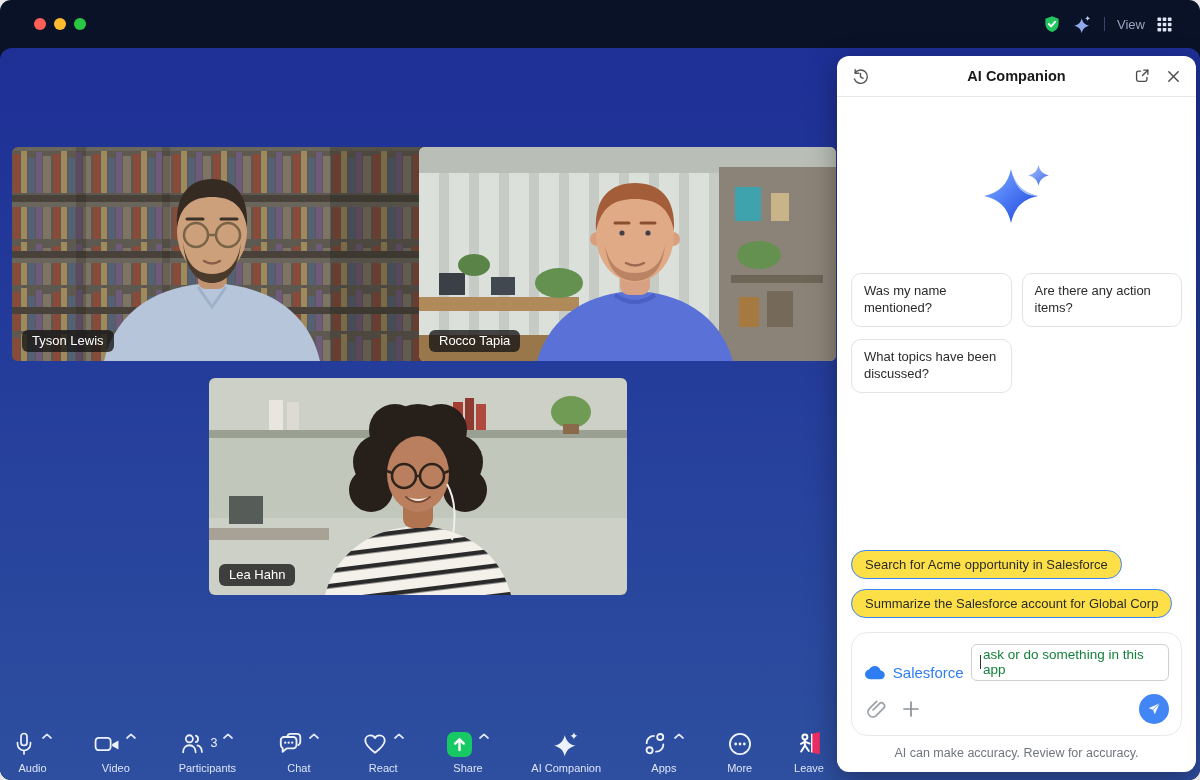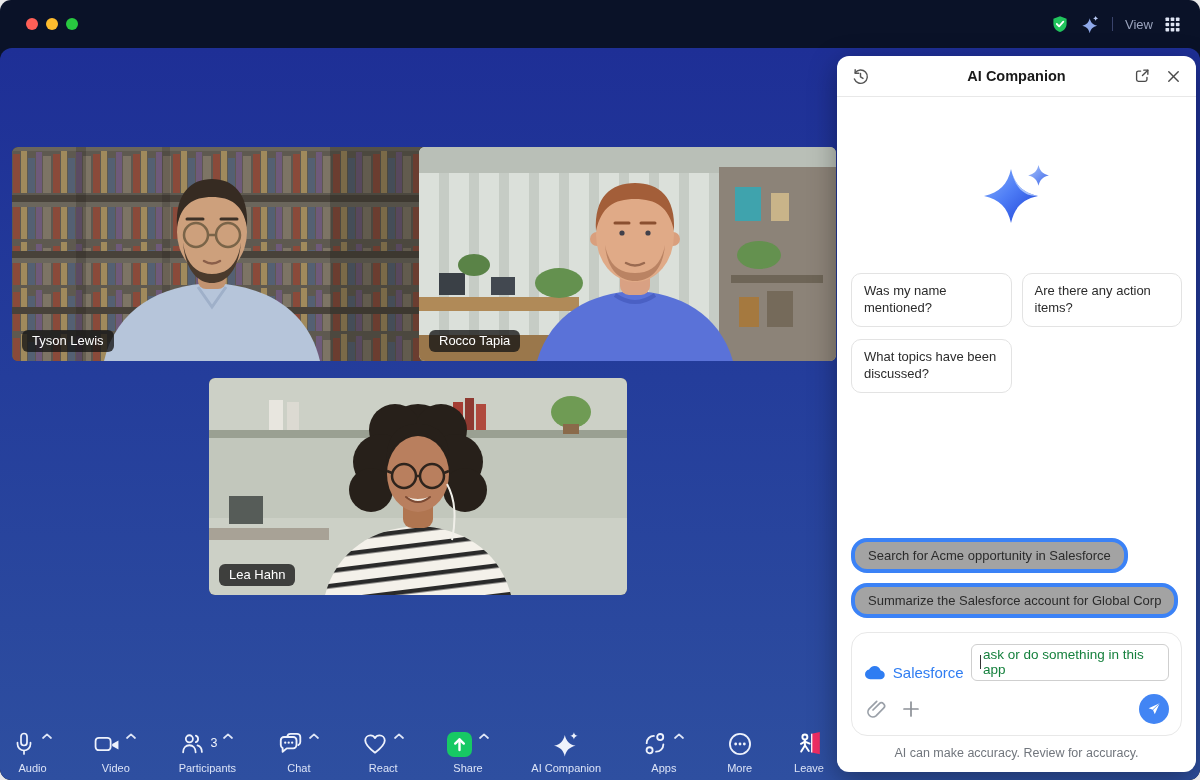--- a/index.html
+++ b/index.html
@@ -1,20 +1,20 @@
 <!DOCTYPE html>
 <html><head>
 <meta charset="utf-8">
 <style>
   * { margin:0; padding:0; box-sizing:border-box; }
   html,body { width:1200px; height:780px; background:#e9e9ea; font-family:"Liberation Sans",sans-serif; }
   .window { position:relative; width:1200px; height:780px; background:#0a1228; border-radius:11px; overflow:hidden; }
 
   
-  .titlebar { position:absolute; top:0; left:0; right:0; height:48px; display:flex; align-items:center; padding:0 20px; }
+  .titlebar { position:absolute; top:0; left:0; right:0; height:48px; display:flex; align-items:center; padding:0 28px; }
   .lights { display:flex; gap:8px; margin-left:6px; }
   .light { width:12px; height:12px; border-radius:50%; }
   .tb-right { margin-left:auto; display:flex; align-items:center; gap:12px; }
   .tb-divider { width:1px; height:14px; background:#39436b; }
   .view-label { color:#9aa3bd; font-size:13px; }
 
   
   .stage { position:absolute; top:48px; left:0; right:0; bottom:0; border-radius:12px 12px 10px 10px;
            background:linear-gradient(180deg,#1e2f96 0%,#243d9b 45%,#2e4fa0 100%); overflow:hidden; }
   .tile { position:absolute; border-radius:6px; overflow:hidden; background:#333; }
@@ -40,21 +40,21 @@
            border-radius:12px; box-shadow:0 8px 28px rgba(0,0,0,0.35); display:flex; flex-direction:column; }
   .panel-header { position:relative; height:41px; border-bottom:1px solid #e8e8e8; display:flex; align-items:center; padding:0 14px; flex:0 0 auto; }
   .panel-title { position:absolute; left:0; right:0; text-align:center; font-size:14.5px; font-weight:700; color:#1a1a1a; pointer-events:none; }
   .ph-right { margin-left:auto; display:flex; align-items:center; gap:14px; }
   .panel-body { flex:1; display:flex; flex-direction:column; padding:0 14px 12px; overflow:hidden; }
   .ai-logo-wrap { margin-top:66px; display:flex; justify-content:center; }
   .prompt-grid { margin-top:44px; display:grid; grid-template-columns:1fr 1fr; gap:12px 10px; }
   .prompt-card { border:1px solid #e3e3e3; border-radius:10px; background:#fff; min-height:48px;
                  padding:9px 12px; font-size:13px; line-height:1.3; color:#2b2b2b; cursor:pointer; text-align:left; }
   .chips { margin-top:auto; display:flex; flex-direction:column; align-items:flex-start; gap:10px; }
-  .chip { border:4px solid #3b82f6; border-radius:16px; background:#a3a3a3; padding:6px 13px; font-size:13px;
+  .chip { border:1px solid #3b82f6; border-radius:16px; background:#fde047; padding:6px 13px; font-size:13px;
           color:#2b2b2b; white-space:nowrap; cursor:pointer; }
   .composer { margin-top:14px; border:1px solid #e8e8e8; border-radius:16px; padding:11px 12px; }
   .composer-row1 { display:flex; align-items:flex-end; gap:7px; }
   .sf-name { color:#2f7df2; font-size:15px; }
   .token { display:flex; align-items:center; border:1px solid #cfcfcf; border-radius:6px; padding:2px 8px 3px;
            font-size:13.5px; color:#15803d; cursor:text; }
   .cursor-bar { display:inline-block; width:1.5px; height:14px; background:#333; margin-right:2px; }
   .composer-row2 { margin-top:13px; display:flex; align-items:center; gap:15px; }
   .send-btn { margin-left:auto; width:30px; height:30px; border-radius:50%; background:#4285f4; border:none;
               display:flex; align-items:center; justify-content:center; cursor:pointer; }

